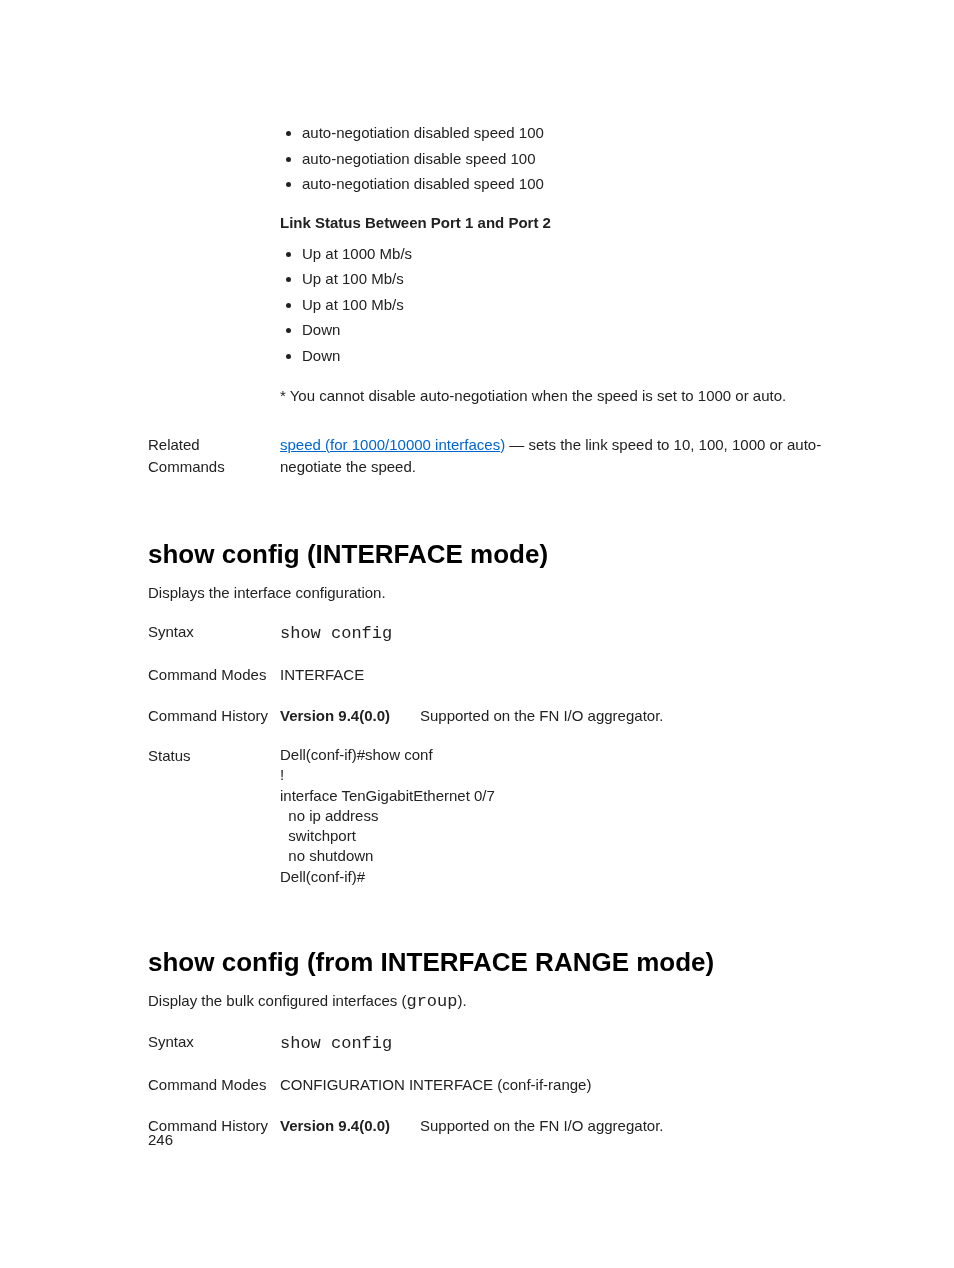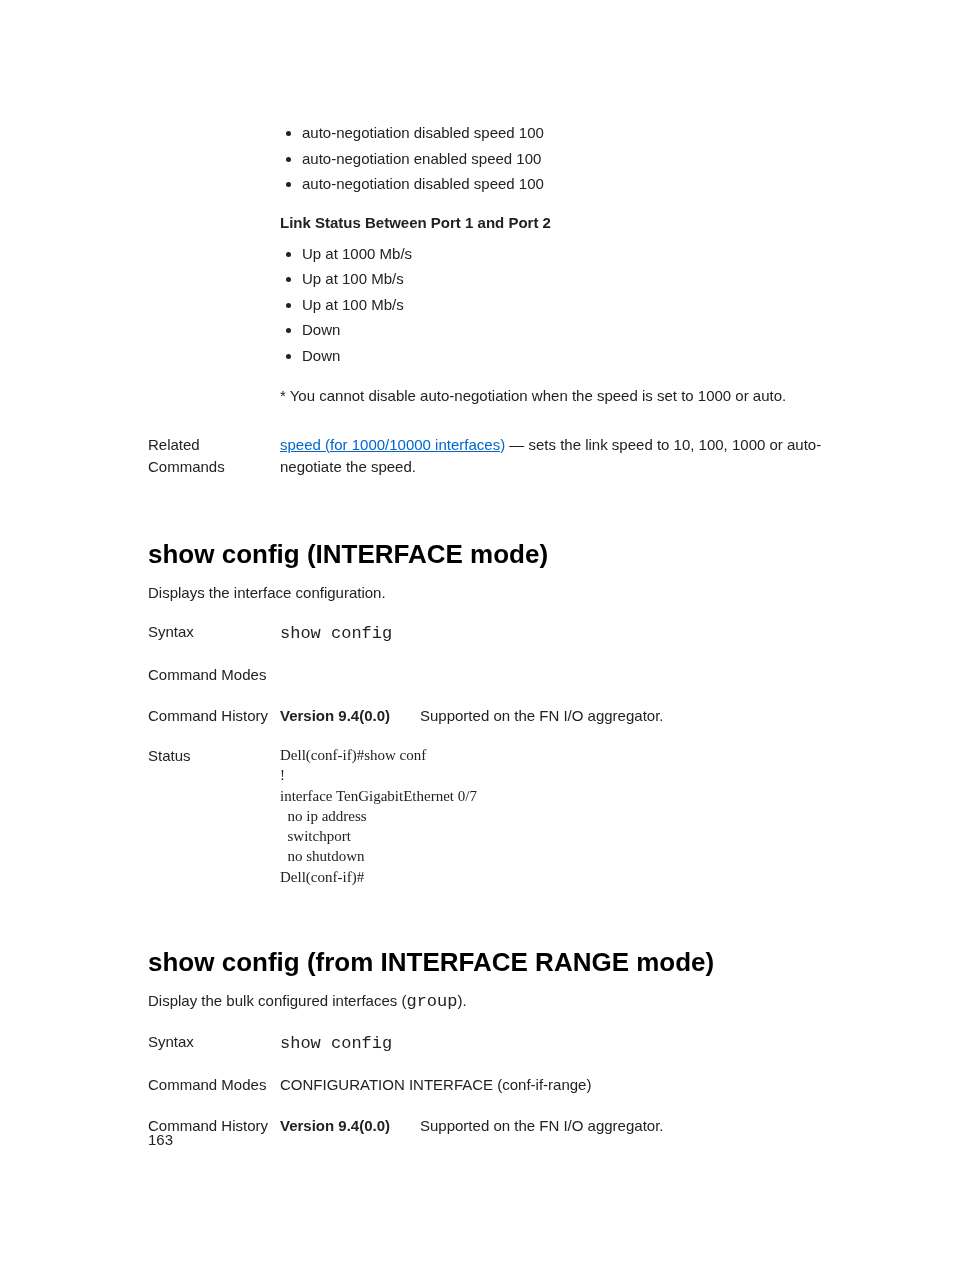--- a/index.html
+++ b/index.html
@@ -67,21 +67,21 @@
     display: flex;
   }
   .version-left {
     width: 140px;
     font-weight: 600;
   }
   .version-right {
     flex: 1;
   }
   pre.example {
-    font-family: Liberation Serif, serif;
+    font-family: Liberation Sans, sans-serif;
     font-size: 15px;
     margin: 0;
     line-height: 1.35;
     white-space: pre;
   }
   .page-number {
     position: absolute;
     bottom: 120px;
     left: 148px;
     font-size: 15px;
@@ -91,21 +91,21 @@
   }
 </style>
 </head>
 <body>
 
 <div class="page">
 
   <div class="indented-block">
     <ul class="bullets">
       <li>auto-negotiation disabled speed 100</li>
-      <li>auto-negotiation enabled speed 100</li>
+      <li>auto-negotiation disable speed 100</li>
       <li>auto-negotiation disabled speed 100</li>
     </ul>
 
     <div class="sub-heading">Link Status Between Port 1 and Port 2</div>
 
     <ul class="bullets">
       <li>Up at 1000 Mb/s</li>
       <li>Up at 100 Mb/s</li>
       <li>Up at 100 Mb/s</li>
       <li>Down</li>
@@ -125,20 +125,21 @@
   <h2 class="section-title">show config (INTERFACE mode)</h2>
   <div class="section-desc">Displays the interface configuration.</div>
 
   <div class="row">
     <div class="label-col">Syntax</div>
     <div class="value-col mono">show config</div>
   </div>
 
   <div class="row">
     <div class="label-col">Command Modes</div>
+    <div class="value-col">INTERFACE</div>
   </div>
 
   <div class="row">
     <div class="label-col">Command History</div>
     <div class="value-col">
       <div class="version-table">
         <div class="version-left">Version 9.4(0.0)</div>
         <div class="version-right">Supported on the FN I/O aggregator.</div>
       </div>
     </div>
@@ -175,14 +176,14 @@
   <div class="row">
     <div class="label-col">Command History</div>
     <div class="value-col">
       <div class="version-table">
         <div class="version-left">Version 9.4(0.0)</div>
         <div class="version-right">Supported on the FN I/O aggregator.</div>
       </div>
     </div>
   </div>
 
-  <div class="page-number">163</div>
+  <div class="page-number">246</div>
 </div>
 
 </body></html>

